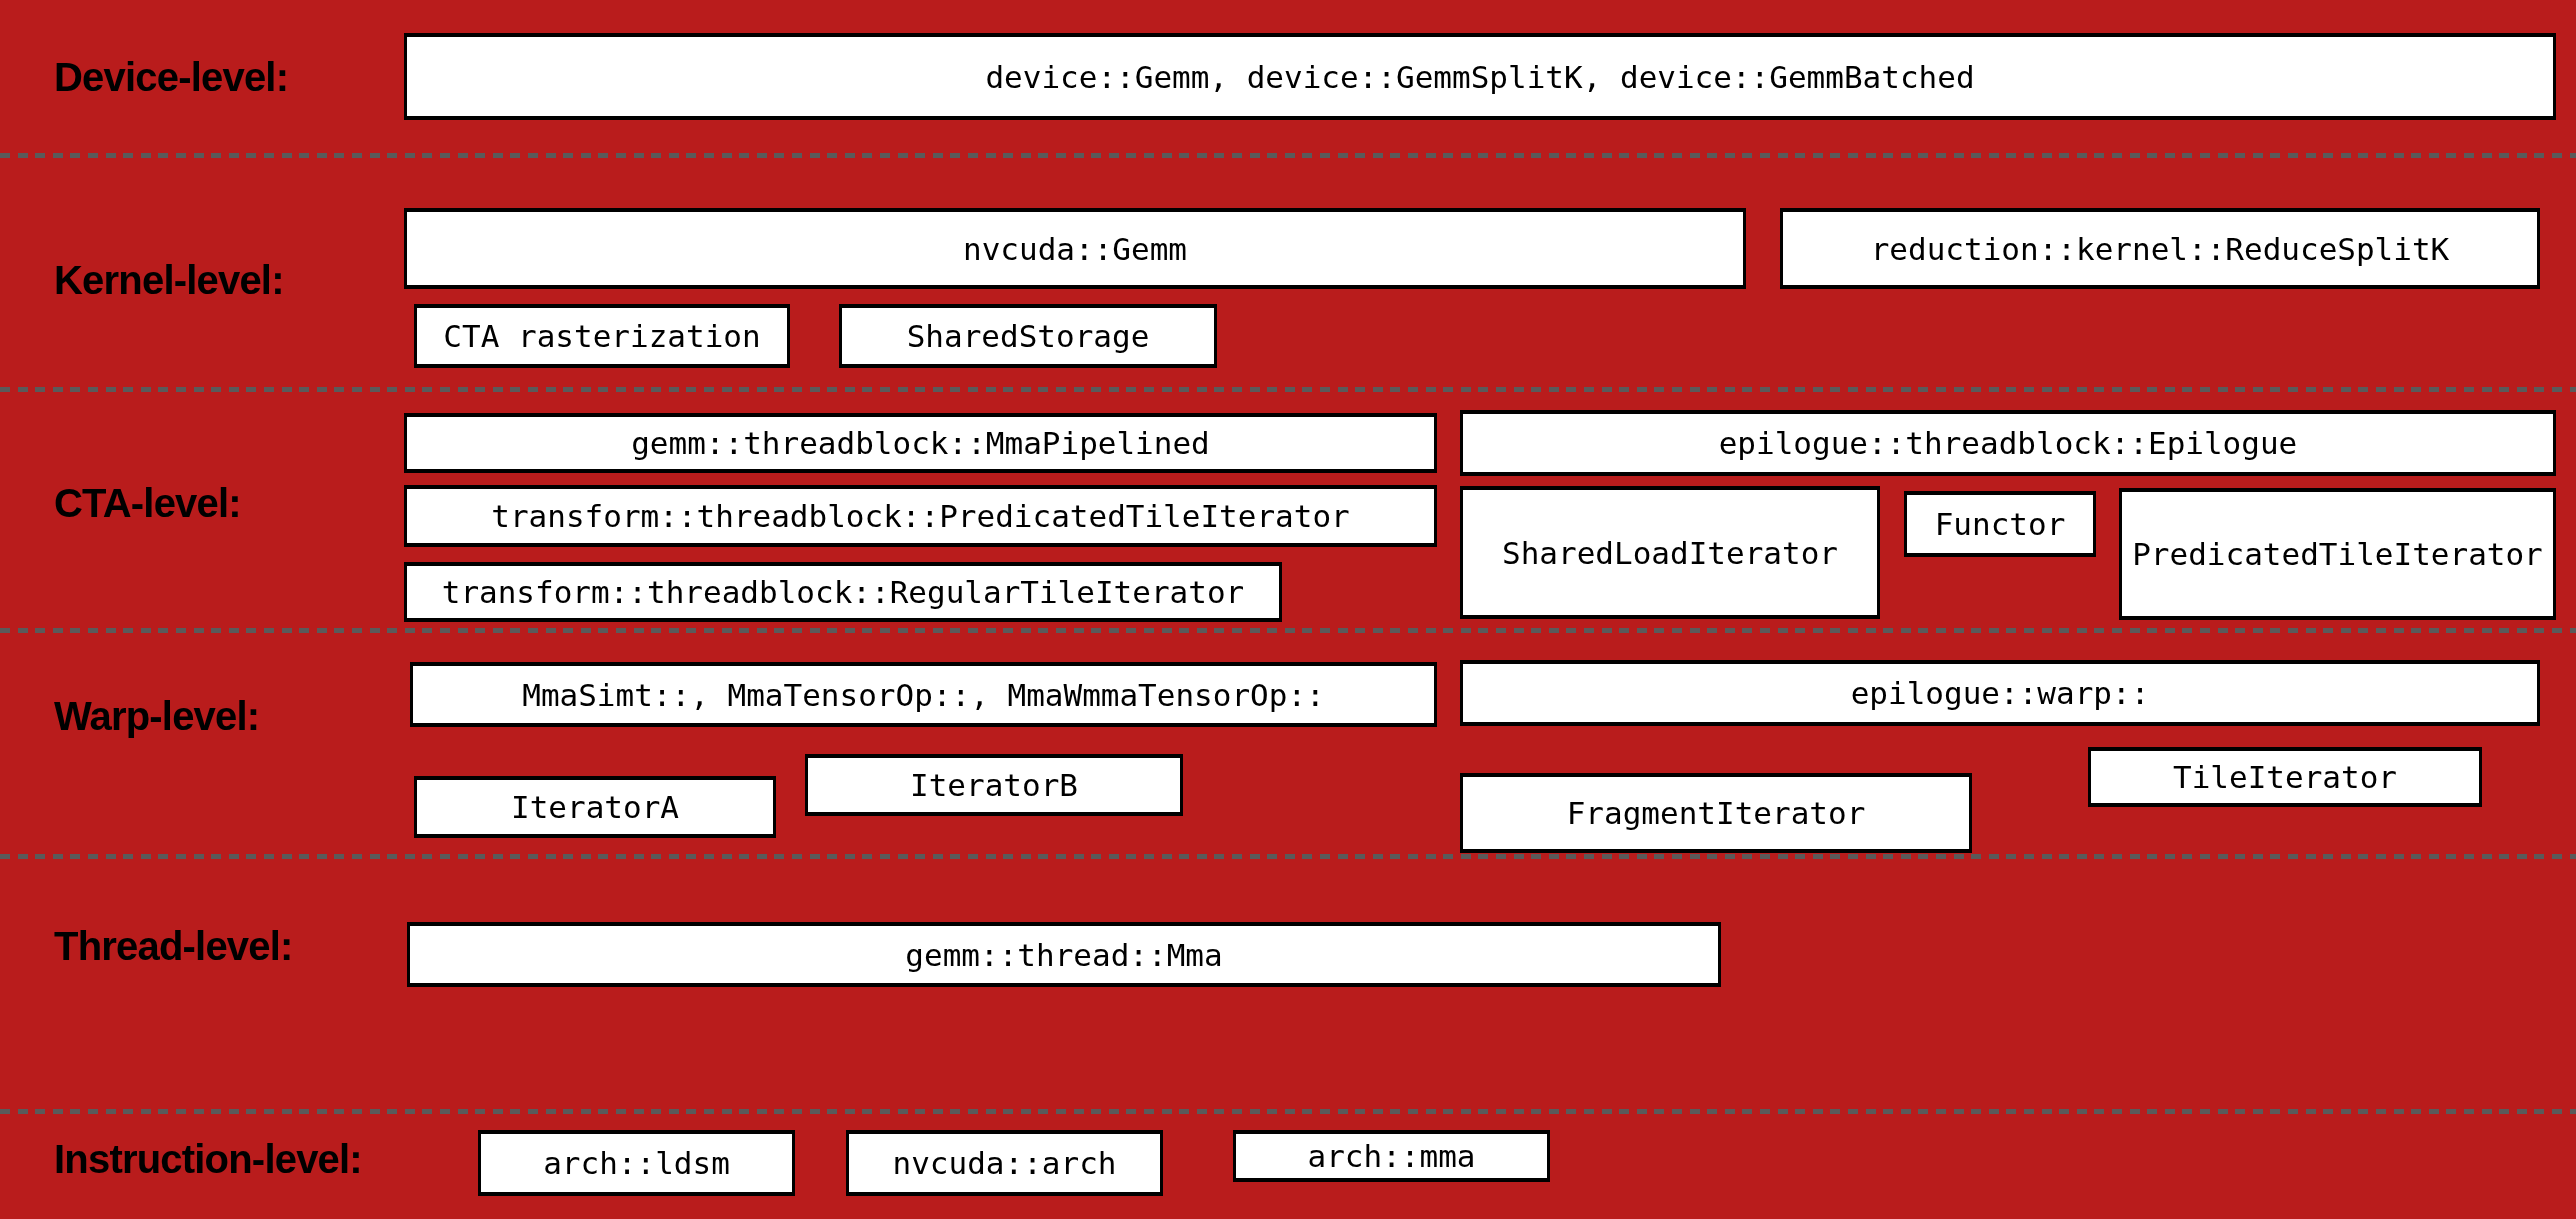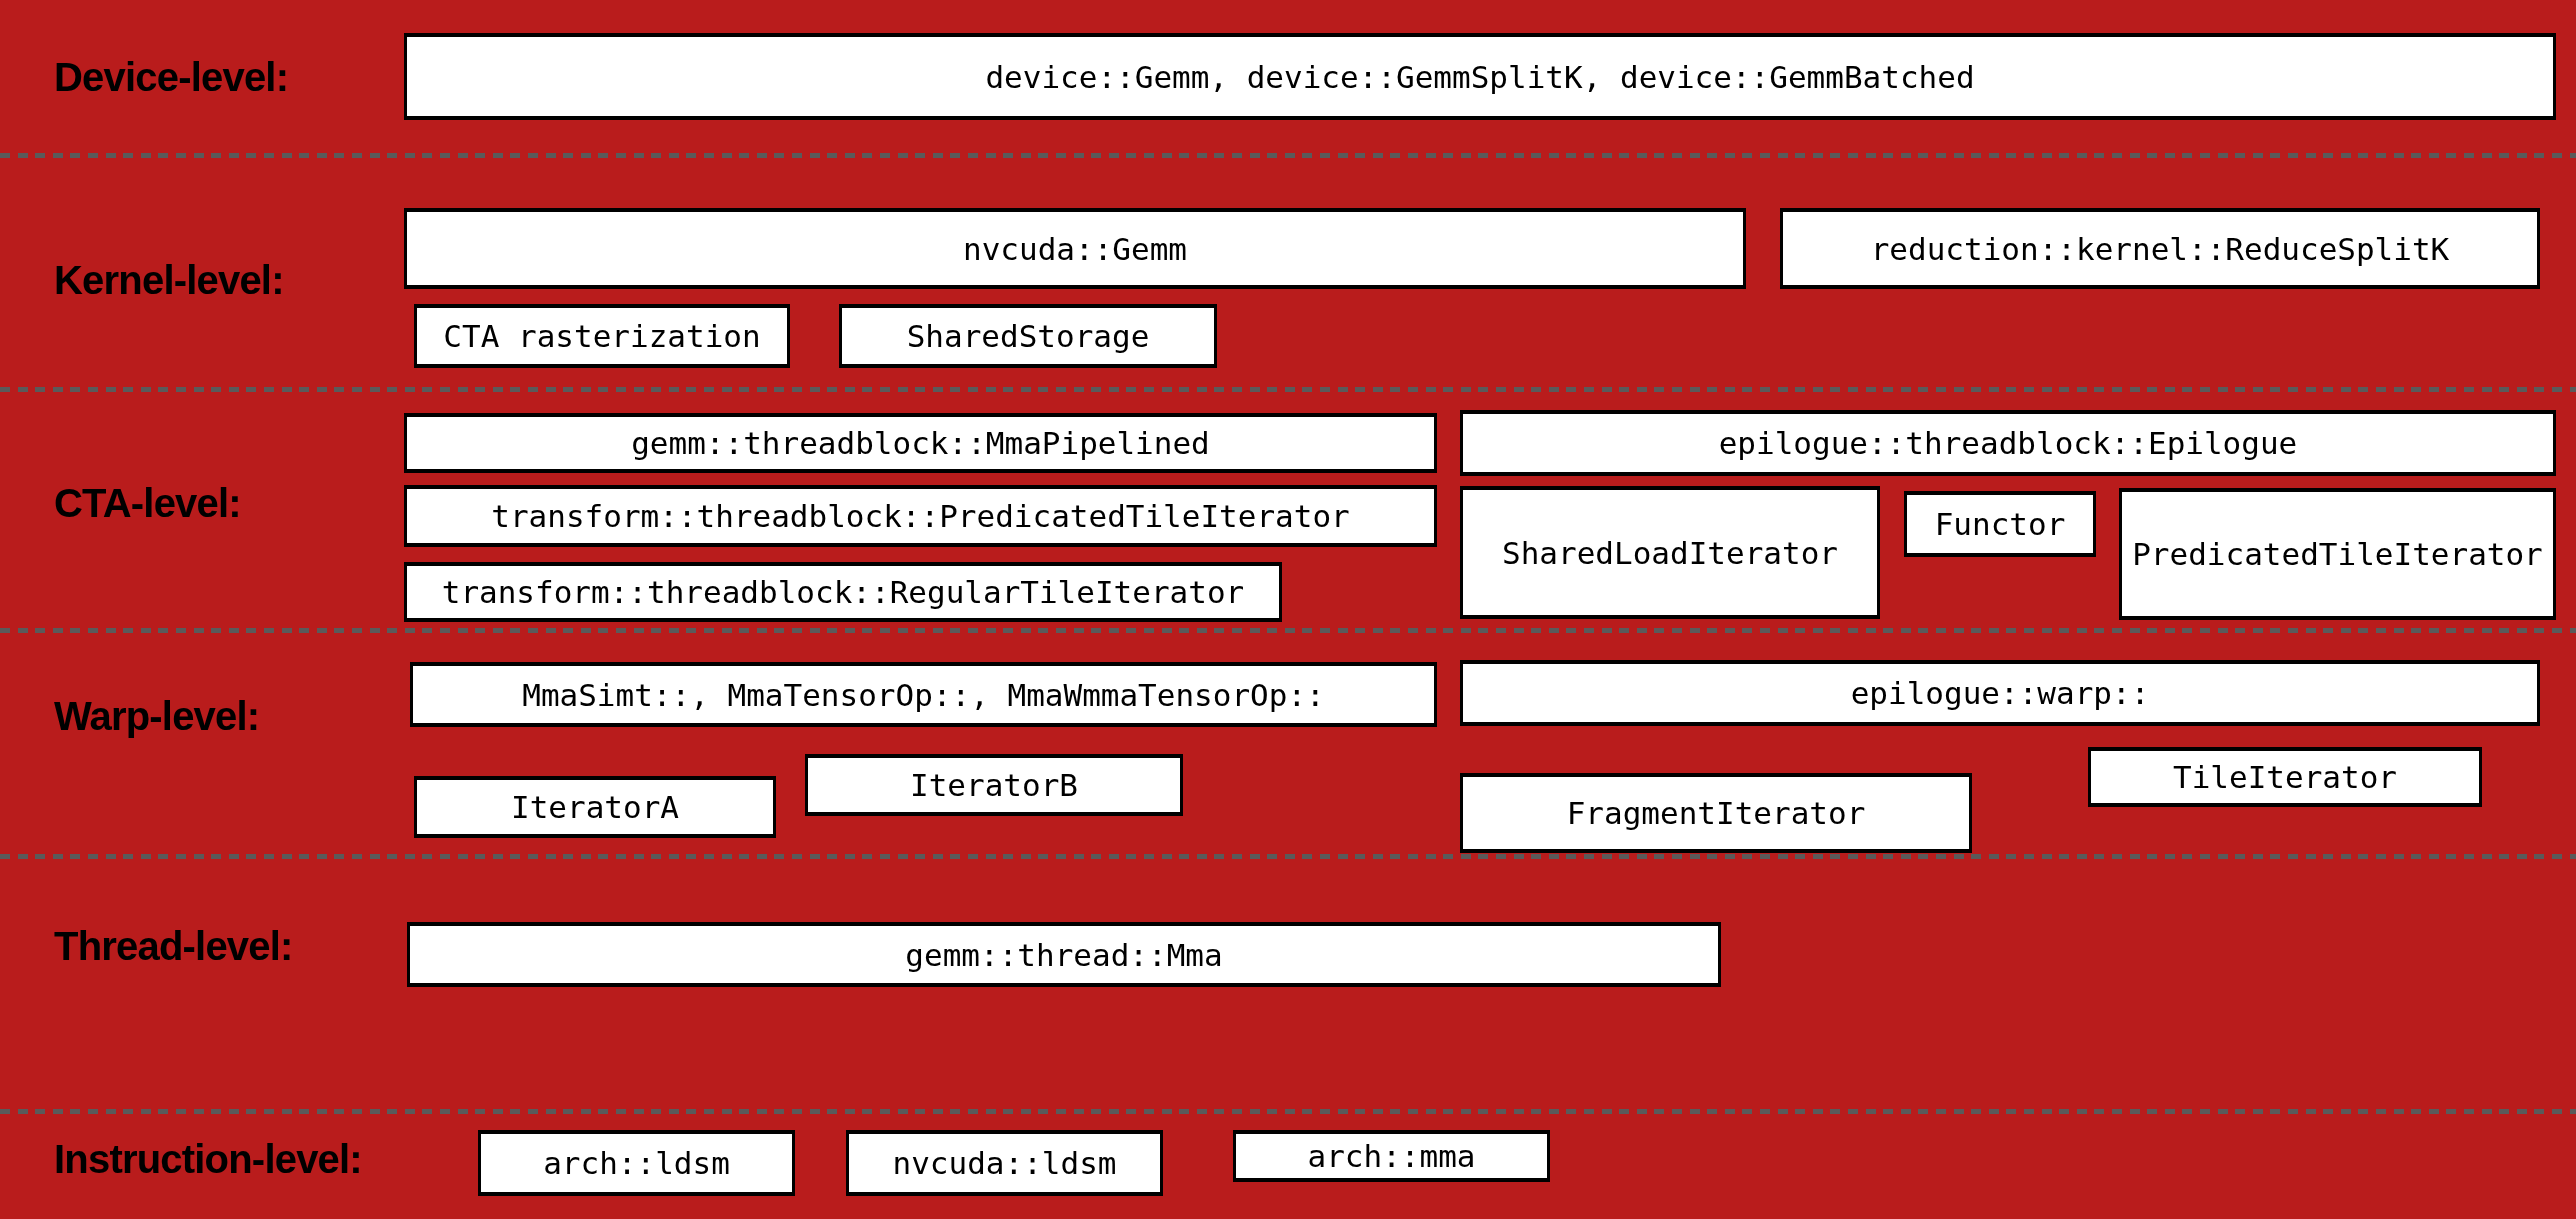--- a/index.html
+++ b/index.html
@@ -93,17 +93,17 @@
 
   <div class="separator" style="top:854px"></div>
 
   <div class="level-label" style="top:946px">Thread-level:</div>
   <div class="box" style="left:407px; top:922px; width:1314px; height:65px">gemm::thread::Mma</div>
 
   <div class="separator" style="top:1109px"></div>
 
   <div class="level-label" style="top:1159px">Instruction-level:</div>
   <div class="box" style="left:478px; top:1130px; width:317px; height:66px">arch::ldsm</div>
-  <div class="box" style="left:846px; top:1130px; width:317px; height:66px">nvcuda::ldsm</div>
+  <div class="box" style="left:846px; top:1130px; width:317px; height:66px">nvcuda::arch</div>
   <div class="box" style="left:1233px; top:1130px; width:317px; height:52px">arch::mma</div>
 
 </div>
 
 
 </body></html>

